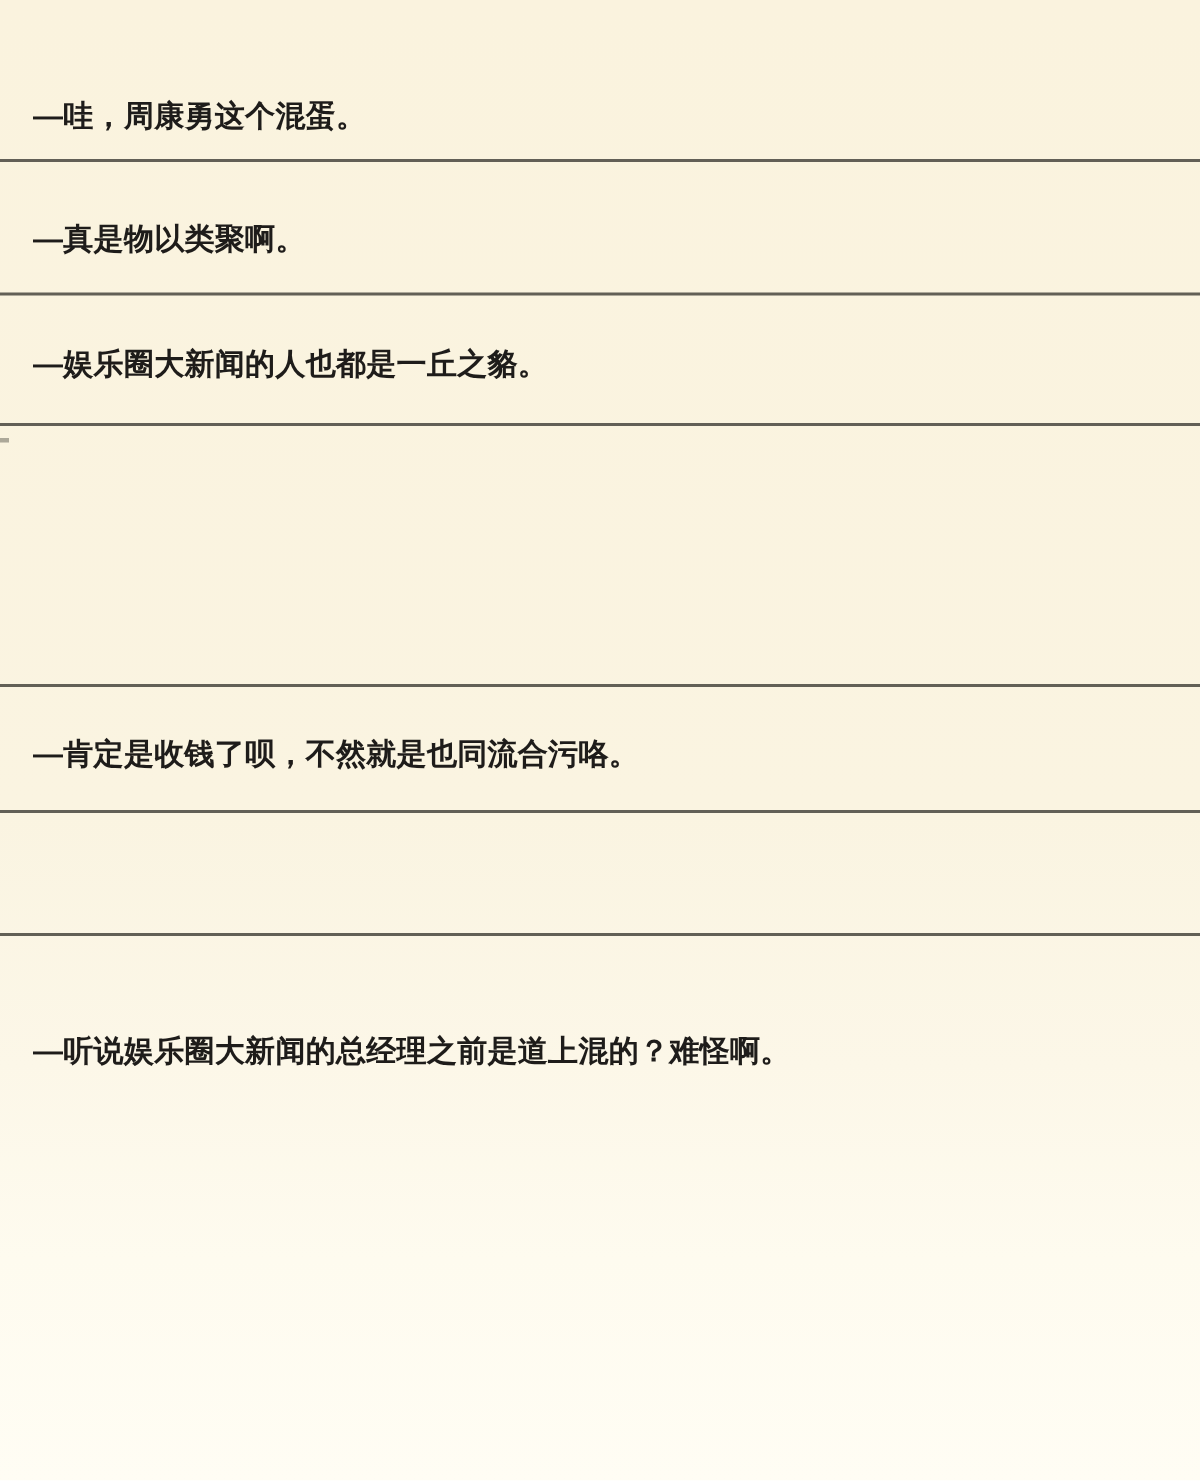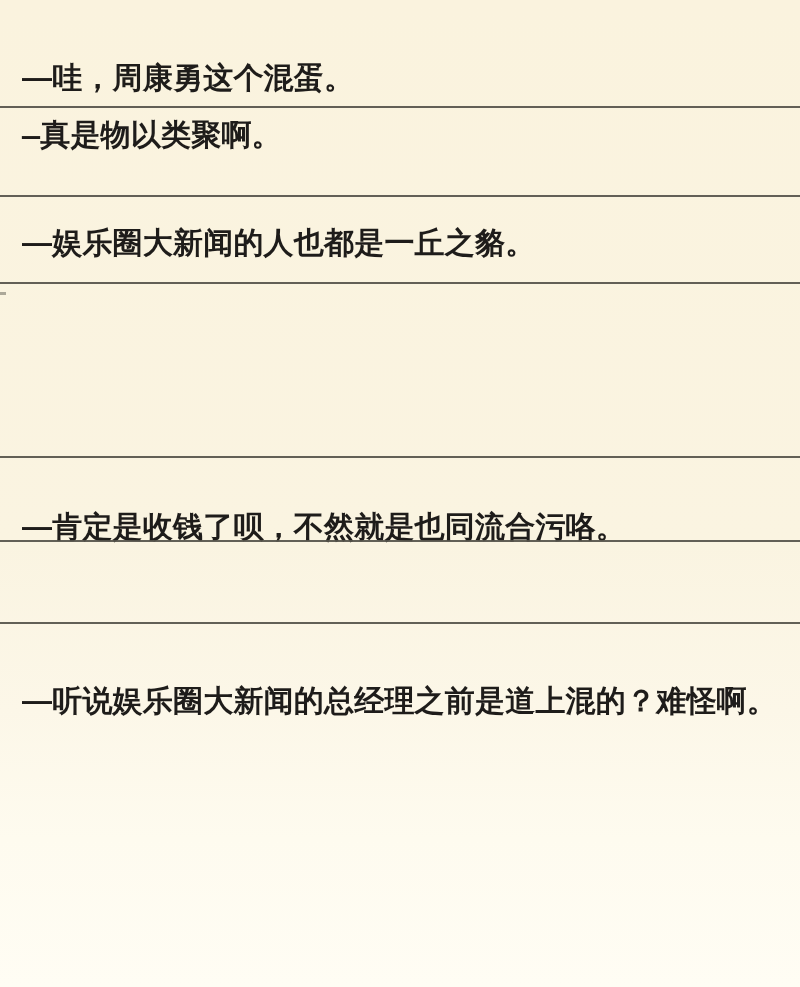--- a/index.html
+++ b/index.html
@@ -22,21 +22,21 @@
       #fcf7e8 72%,
       #fefbef 85%,
       #fffdf4 100%);
   }
   .comment {
     position: absolute;
     left: 22px;
     right: 8px;
     padding-left: 30px;
     text-indent: -30px;
-    font-size: 30px;
+    font-size: 20px;
     line-height: 38px;
     font-weight: 700;
     color: #1e1c1a;
     white-space: pre-line;
     letter-spacing: 0.2px;
   }
   .divider {
     position: absolute;
     left: 0;
     width: 800px;
@@ -46,24 +46,24 @@
   }
   .divider-tick {
     position: absolute;
     left: 0;
     width: 6px;
     height: 3px;
     background: #8a887a;
     opacity: 0.7;
   }
   .c1 { top: 59px; }
-  .c2 { top: 118px; font-family: Liberation Mono, monospace; }
+  .c2 { top: 141px; }
   .c3 { top: 224px; }
   .c4 { top: 334px; }
-  .c5 { top: 508px; }
+  .c5 { top: 484px; }
   .c6 { top: 564px; }
   .c7 { top: 642px; margin-top: 40px; }
   .d1 { top: 106px; }
   .d2 { top: 195px; }
   .d3 { top: 282px; }
   .d4 { top: 456px; }
   .d5 { top: 540px; }
   .d6 { top: 622px; }
   .t1 { top: 292px; }
 </style>

